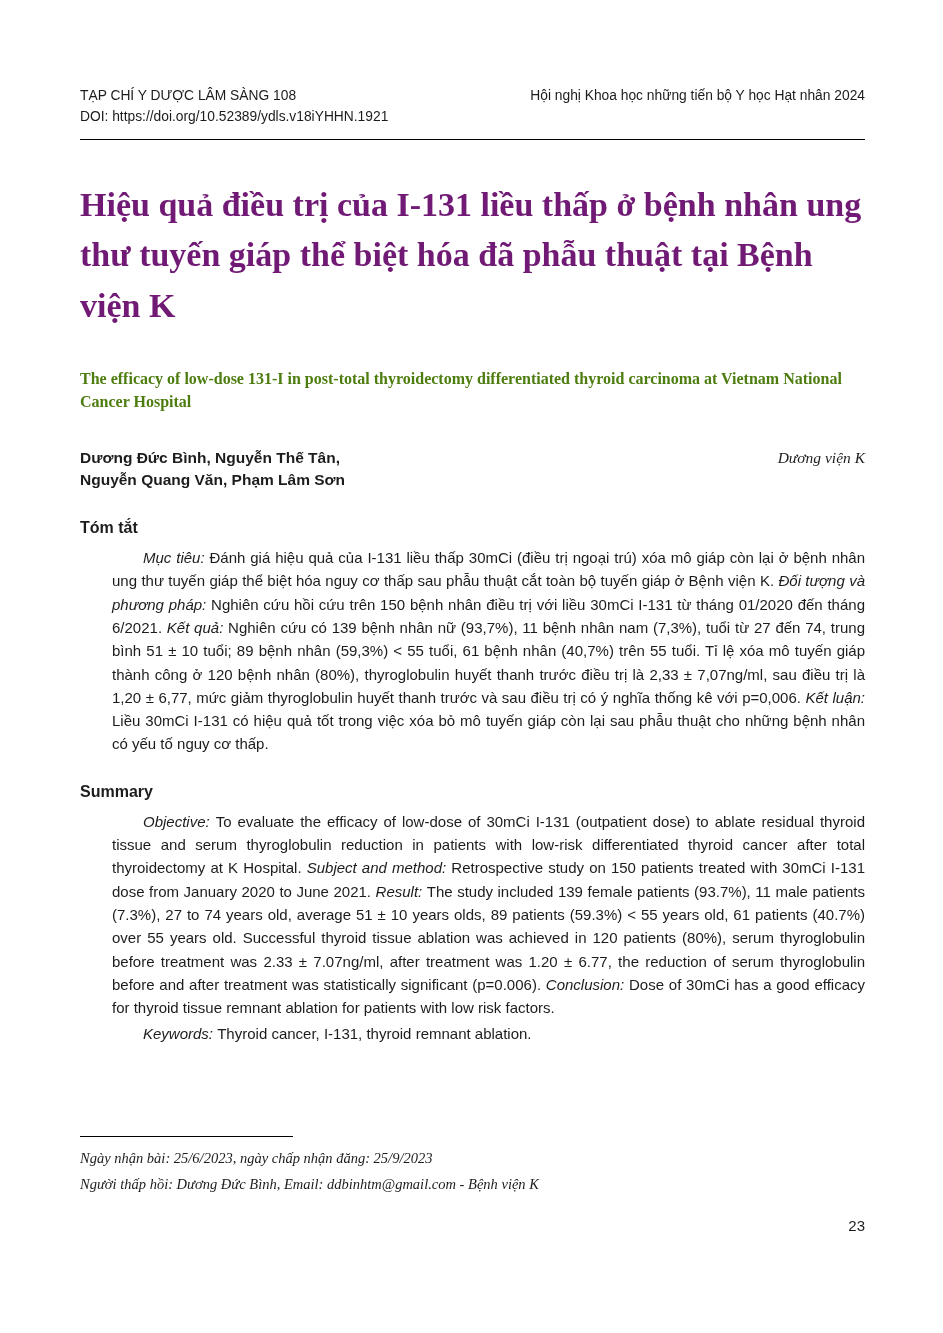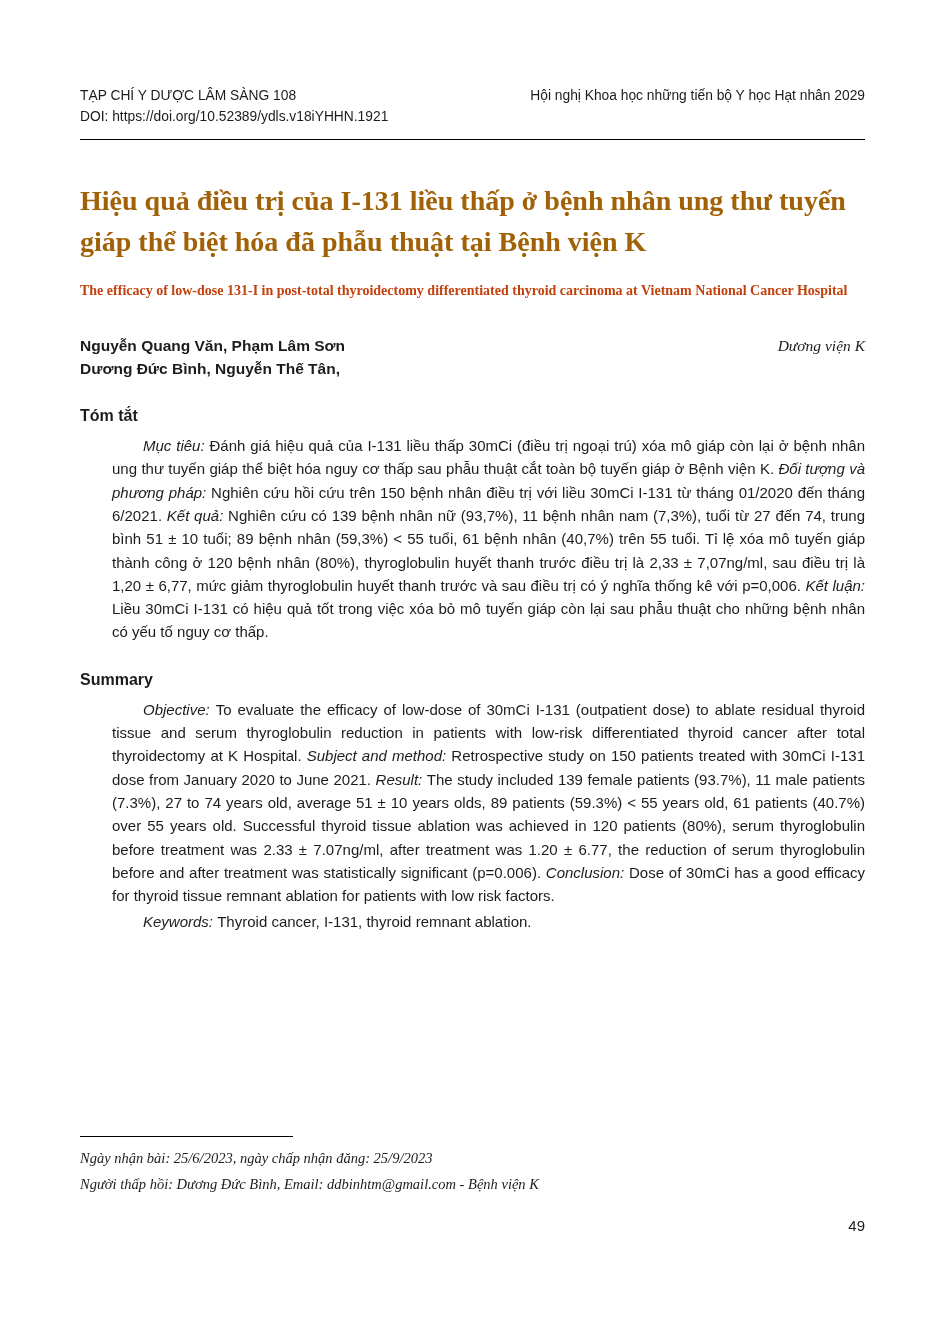--- a/index.html
+++ b/index.html
@@ -27,32 +27,32 @@
     margin-top: 6px;
   }
   .header-rule {
     border: none;
     border-top: 1.5px solid #000000;
     margin-top: 15px;
   }
   .title-vi {
     font-family: "Liberation Serif", serif;
     font-weight: bold;
-    font-size: 28px;
+    font-size: 34px;
     line-height: 1.48;
-    color: #a16207;
+    color: #701a75;
     margin-top: 40px;
   }
   .title-en {
     font-family: "Liberation Serif", serif;
     font-weight: bold;
-    font-size: 14px;
+    font-size: 16px;
     line-height: 1.44;
-    color: #c2410c;
-    margin-top: 18px;
+    color: #4d7c0f;
+    margin-top: 36px;
   }
   .authors-row {
     display: flex;
     justify-content: space-between;
     align-items: flex-start;
     margin-top: 34px;
   }
   .authors {
     font-weight: bold;
     font-size: 15.5px;
@@ -104,33 +104,33 @@
   }
 </style>
 </head>
 <body>
 
 <div class="page">
 
   <header>
     <div class="header-row">
       <span>TẠP CHÍ Y DƯỢC LÂM SÀNG 108</span>
-      <span>Hội nghị Khoa học những tiến bộ Y học Hạt nhân 2029</span>
+      <span>Hội nghị Khoa học những tiến bộ Y học Hạt nhân 2024</span>
     </div>
     <div class="doi-line">DOI: https://doi.org/10.52389/ydls.v18iYHHN.1921</div>
     <hr class="header-rule">
   </header>
 
   <h1 class="title-vi">Hiệu quả điều trị của I-131 liều thấp ở bệnh nhân ung thư tuyến giáp thể biệt hóa đã phẫu thuật tại Bệnh viện K</h1>
   <h2 class="title-en">The efficacy of low-dose 131-I in post-total thyroidectomy differentiated thyroid carcinoma at Vietnam National Cancer Hospital</h2>
 
   <div class="authors-row">
     <div class="authors">
+      <div>Dương Đức Bình, Nguyễn Thế Tân,</div>
       <div>Nguyễn Quang Văn, Phạm Lâm Sơn</div>
-      <div>Dương Đức Bình, Nguyễn Thế Tân,</div>
     </div>
     <div class="affiliation">Dương viện K</div>
   </div>
 
   <section>
     <h3 class="section-heading">Tóm tắt</h3>
     <div class="abstract-block">
       <p class="body-par"><i>Mục tiêu: </i><span>Đánh giá hiệu quả của I-131 liều thấp 30mCi (điều trị ngoại trú) xóa mô giáp còn lại ở bệnh nhân ung thư tuyến giáp thể biệt hóa nguy cơ thấp sau phẫu thuật cắt toàn bộ tuyến giáp ở Bệnh viện K. </span><i>Đối tượng và phương pháp: </i><span>Nghiên cứu hồi cứu trên 150 bệnh nhân điều trị với liều 30mCi I-131 từ tháng 01/2020 đến tháng 6/2021. </span><i>Kết quả: </i><span>Nghiên cứu có 139 bệnh nhân nữ (93,7%), 11 bệnh nhân nam (7,3%), tuổi từ 27 đến 74, trung bình 51 ± 10 tuổi; 89 bệnh nhân (59,3%) &lt; 55 tuổi, 61 bệnh nhân (40,7%) trên 55 tuổi. Tỉ lệ xóa mô tuyến giáp thành công ở 120 bệnh nhân (80%), thyroglobulin huyết thanh trước điều trị là 2,33 ± 7,07ng/ml, sau điều trị là 1,20 ± 6,77, mức giảm thyroglobulin huyết thanh trước và sau điều trị có ý nghĩa thống kê với p=0,006. </span><i>Kết luận: </i><span>Liều 30mCi I-131 có hiệu quả tốt trong việc xóa bỏ mô tuyến giáp còn lại sau phẫu thuật cho những bệnh nhân có yếu tố nguy cơ thấp.</span></p>
     </div>
   </section>
@@ -140,16 +140,16 @@
     <div class="abstract-block">
       <p class="body-par"><i>Objective: </i><span>To evaluate the efficacy of low-dose of 30mCi I-131 (outpatient dose) to ablate residual thyroid tissue and serum thyroglobulin reduction in patients with low-risk differentiated thyroid cancer after total thyroidectomy at K Hospital. </span><i>Subject and method: </i><span>Retrospective study on 150 patients treated with 30mCi I-131 dose from January 2020 to June 2021. </span><i>Result: </i><span>The study included 139 female patients (93.7%), 11 male patients (7.3%), 27 to 74 years old, average 51 ± 10 years olds, 89 patients (59.3%) &lt; 55 years old, 61 patients (40.7%) over 55 years old. Successful thyroid tissue ablation was achieved in 120 patients (80%), serum thyroglobulin before treatment was 2.33 ± 7.07ng/ml, after treatment was 1.20 ± 6.77, the reduction of serum thyroglobulin before and after treatment was statistically significant (p=0.006). </span><i>Conclusion: </i><span>Dose of 30mCi has a good efficacy for thyroid tissue remnant ablation for patients with low risk factors.</span></p>
       <p class="body-par kw-par"><i>Keywords: </i><span>Thyroid cancer, I-131, thyroid remnant ablation.</span></p>
     </div>
   </section>
 
   <footer class="paper-footer">
     <hr class="footer-rule">
     <div>Ngày nhận bài: 25/6/2023, ngày chấp nhận đăng: 25/9/2023</div>
     <div>Người thấp hồi: Dương Đức Bình, Email: ddbinhtm@gmail.com - Bệnh viện K</div>
-    <div class="page-number">49</div>
+    <div class="page-number">23</div>
   </footer>
 
 </div>
 
 </body></html>

